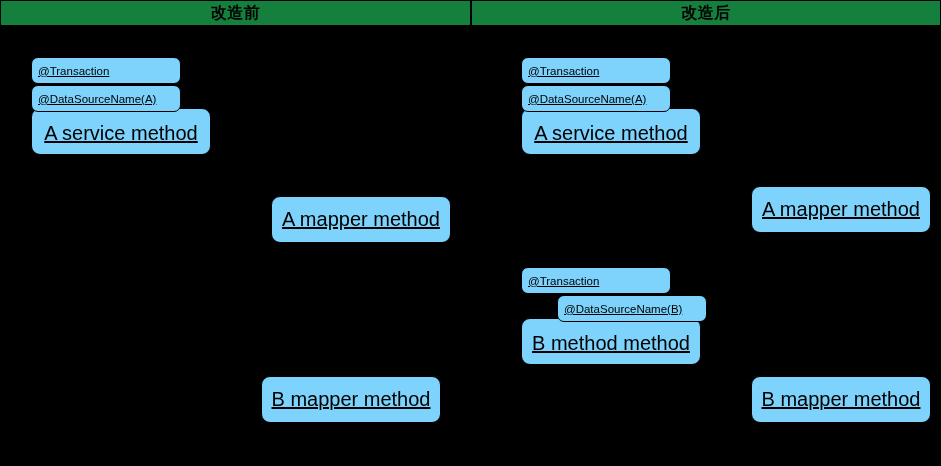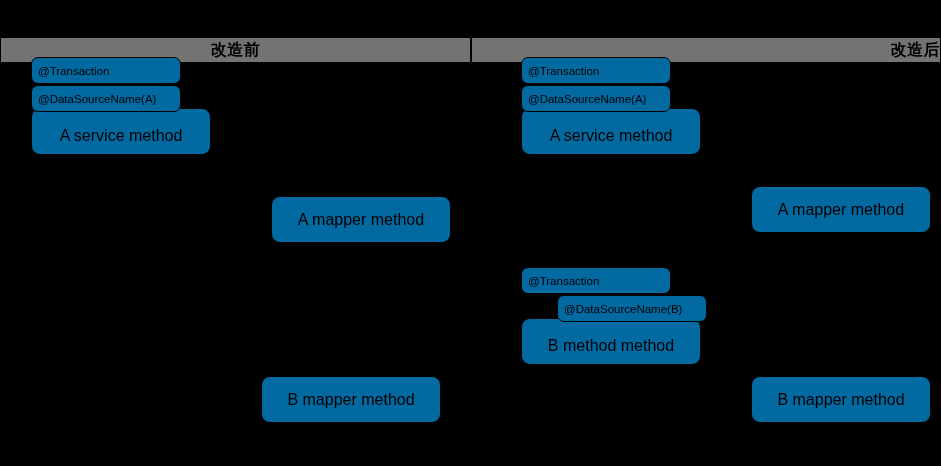--- a/index.html
+++ b/index.html
@@ -21,59 +21,59 @@
     position: absolute;
     left: 0;
     top: 0;
     width: 941px;
     height: 26px;
     box-sizing: border-box;
     display: flex;
   }
   .header-cell {
     box-sizing: border-box;
-    background: #737373;
+    background: #15803d;
     border: 1px solid #000000;
     display: flex;
     align-items: center;
     justify-content: center;
     height: 26px;
     overflow: hidden;
-    margin-top: 37px;
   }
   .header-cell.left  { width: 471px; }
-  .header-cell.right { width: 470px; border-left-width: 1px; justify-content: flex-end; }
+  .header-cell.right { width: 470px; border-left-width: 1px; }
   .header-title {
     font-size: 16px;
     font-weight: bold;
     color: #000000;
     line-height: 1;
     letter-spacing: 0.5px;
     white-space: nowrap;
   }
 
   
   .node {
     position: absolute;
     box-sizing: border-box;
-    background: #0369a1;
+    background: #7dd3fc;
     border: 1px solid #000000;
     border-radius: 9px;
     display: flex;
     align-items: center;
     color: #000000;
     overflow: hidden;
+    text-decoration: underline;
   }
 
   
   .node.method {
     width: 180px;
     height: 47px;
     justify-content: center;
-    font-size: 16px;
+    font-size: 20px;
     text-align: right;
   }
   .node.method .node-label { white-space: nowrap; }
 
   
   .node.annotation {
     width: 150px;
     height: 27px;
     justify-content: flex-start;
     padding-left: 6px;

